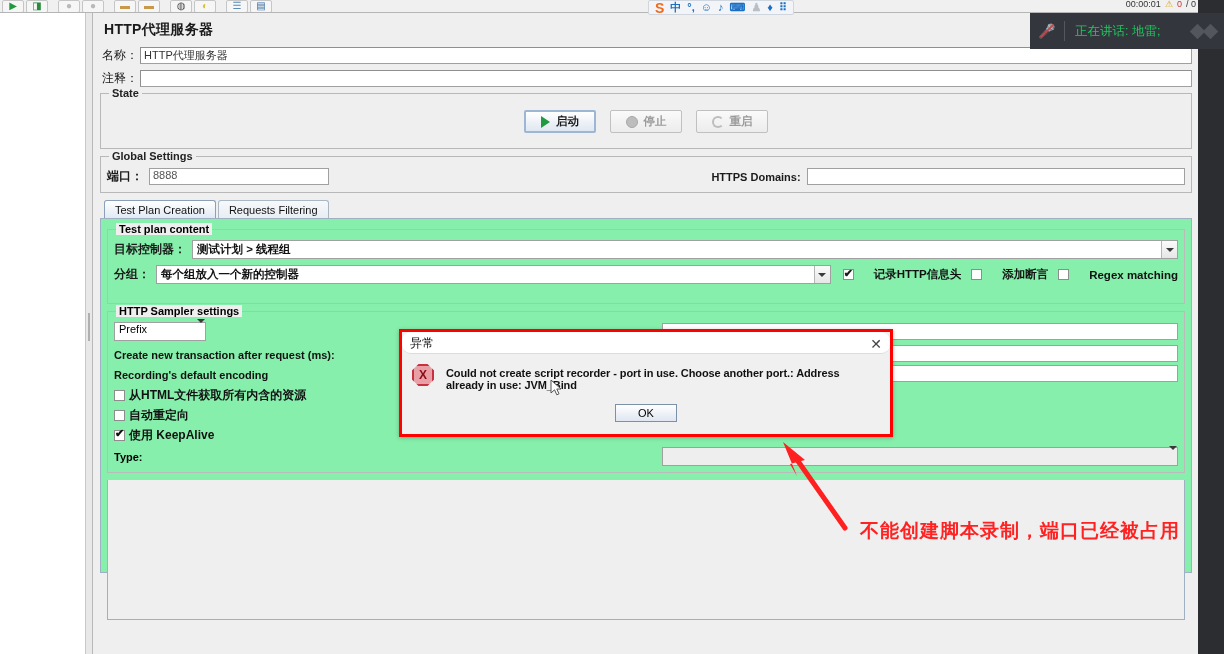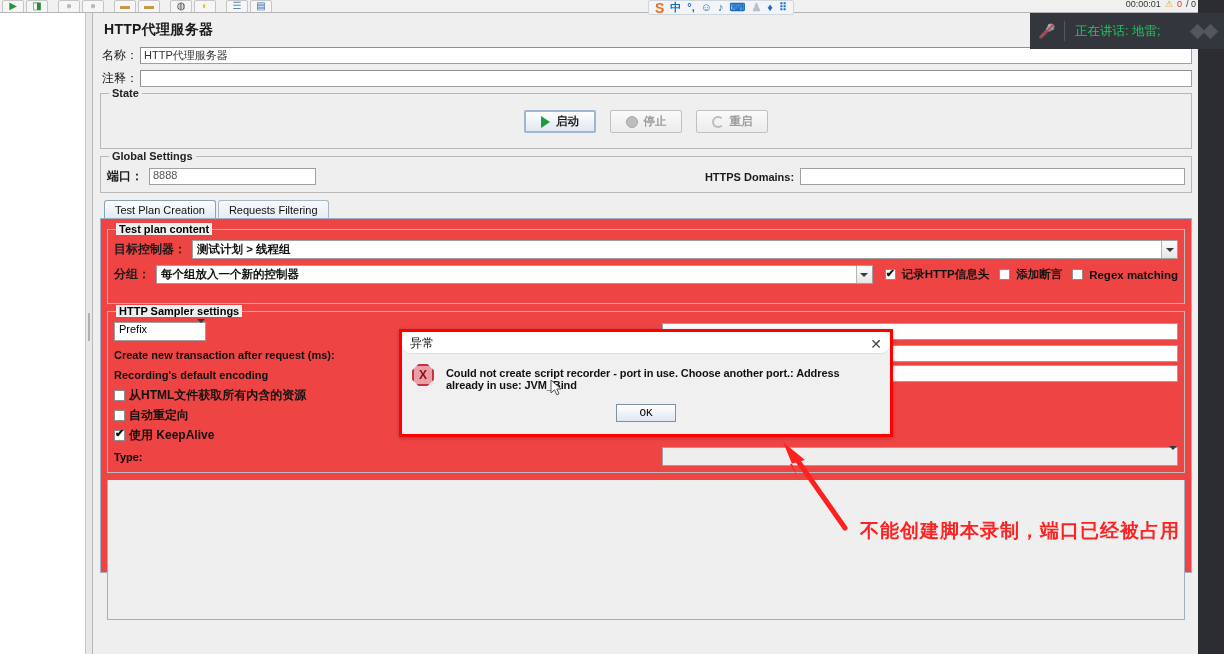--- a/index.html
+++ b/index.html
@@ -94,35 +94,35 @@
   .jbtn.primary { border: 2px solid #9bb7d4; background: linear-gradient(#ffffff,#dfe7f1); }
   .jbtn.disabled { color: #9a9a9a; border-color: #c0c0c0; background: linear-gradient(#fafafa,#ececec); }
   .ic-play { width: 0; height: 0; border-left: 9px solid #1f9a3f; border-top: 6px solid transparent; border-bottom: 6px solid transparent; }
   .ic-stop { width: 12px; height: 12px; border-radius: 50%; background: #bdbdbd; border: 1px solid #a8a8a8; }
   .ic-restart { width: 12px; height: 12px; border: 2px solid #bdbdbd; border-radius: 50%; border-right-color: transparent; }
 
   
   .gs-row { display: flex; align-items: center; gap: 6px; }
   .gs-label { font-size: 12px; font-weight: bold; color: #1a1a1a; white-space: nowrap; }
   .gs-label-en { font-size: 11px; font-weight: bold; color: #1a1a1a; white-space: nowrap; }
-  .port-input { width: 167px; height: 17px; background: #fff; border: 1px solid #a0a0a0; font-size: 11px; padding: 0 3px; color: #555; }
+  .port-input { width: 180px; height: 17px; background: #fff; border: 1px solid #a0a0a0; font-size: 11px; padding: 0 3px; color: #555; }
   .https-input { flex: 1; height: 17px; background: #fff; border: 1px solid #a0a0a0; font-size: 11px; padding: 0 3px; }
 
   
   .tabstrip { display: flex; align-items: flex-end; height: 19px; margin-left: 4px; }
   .tab {
     height: 19px; padding: 0 10px; font-size: 11px; color: #111;
     border: 1px solid #a9b6c4; border-bottom: none;
     background: linear-gradient(#f7f9fb,#e7edf4);
     display: flex; align-items: center; border-radius: 3px 3px 0 0; margin-right: 2px;
     cursor: default;
   }
   .tab.active { background: linear-gradient(#ffffff,#dfe8f3); border-color: #8aa0b8; font-weight: normal; }
   .tabpanel {
-    border: 1px solid #9fb0c2; background: #ef4444; padding: 10px 6px 8px 6px; position: relative;
+    border: 1px solid #9fb0c2; background: #86efac; padding: 10px 6px 8px 6px; position: relative;
     margin-top: -1px; height: 355px;
   }
 
   
   .inner-gb { border: 1px solid #bbbbbb; position: relative; padding: 10px 6px 7px 6px; margin-bottom: 7px; }
   .inner-gb > .gb-title { position: absolute; top: -7px; left: 8px; background: #efefef; padding: 0 3px; font-size: 11px; font-weight: bold; }
 
   .sel-row { display: flex; align-items: center; gap: 6px; margin-bottom: 6px; }
   .sel-label { font-size: 12px; font-weight: bold; color: #1a1a1a; white-space: nowrap; }
   .combo {
@@ -130,21 +130,21 @@
     display: flex; align-items: center; justify-content: space-between;
     font-size: 11.5px; color: #111; padding: 0 0 0 4px; font-weight: bold;
   }
   .combo .arrow-box {
     width: 16px; height: 17px; background: linear-gradient(#fbfbfb,#e6e6e6);
     border-left: 1px solid #b5b5b5; display: flex; align-items: center; justify-content: center; flex: none;
   }
   .caret { width: 0; height: 0; border-left: 4px solid transparent; border-right: 4px solid transparent; border-top: 4px solid #3a3a3a; }
 
   .cb-group { display: flex; align-items: center; gap: 10px; flex: none; padding-left: 6px; }
-  .cb { display: flex; align-items: center; gap: 6px; font-size: 11.5px; color: #111; font-weight: bold; white-space: nowrap; }
+  .cb { display: flex; align-items: center; gap: 20px; font-size: 11.5px; color: #111; font-weight: bold; white-space: nowrap; }
   .cb .box { width: 11px; height: 11px; border: 1px solid #8d8d8d; background: #fff; position: relative; flex: none; }
   .cb .box.checked::after {
     content: "✔"; position: absolute; left: 0px; top: -3px; font-size: 11px; color: #1a1a1a;
   }
   .cb.en { font-weight: bold; }
 
   
   .sampler-grid { display: flex; }
   .sampler-left { width: 548px; flex: none; }
   .sampler-right { flex: 1; padding-top: 1px; }
@@ -182,21 +182,21 @@
     width: 22px; height: 22px; flex: none; background: #e8a0a6;
     border: 2px solid #c8323f; position: relative;
     clip-path: polygon(30% 0, 70% 0, 100% 30%, 100% 70%, 70% 100%, 30% 100%, 0 70%, 0 30%);
     display: flex; align-items: center; justify-content: center;
   }
   .err-icon span { font-size: 12px; font-weight: bold; color: #8b0b16; line-height: 1; }
   .dlg-msg { font-size: 11px; color: #111; font-weight: bold; padding-top: 3px; letter-spacing: -.1px; }
   .dlg-ok-wrap { display: flex; justify-content: center; margin-top: 13px; }
   .dlg-ok {
     min-width: 28px; height: 18px; border: 1px solid #7a91a8; background: linear-gradient(#ffffff,#dfe7f1);
-    font-size: 11px; display: flex; align-items: center; justify-content: center; padding: 0 22px; cursor: default; font-family: Liberation Mono, monospace;
+    font-size: 11px; display: flex; align-items: center; justify-content: center; padding: 0 22px; cursor: default;
   }
   .cursor-arrow { position: absolute; left: 148px; top: 47px; z-index: 41; }
 
   
   .annot-text {
     position: absolute; left: 860px; top: 518px; font-size: 19px; color: #ff2222;
     font-weight: bold; white-space: nowrap; letter-spacing: 1px; z-index: 30;
   }
   .annot-arrow { position: absolute; left: 775px; top: 440px; z-index: 30; }
 

